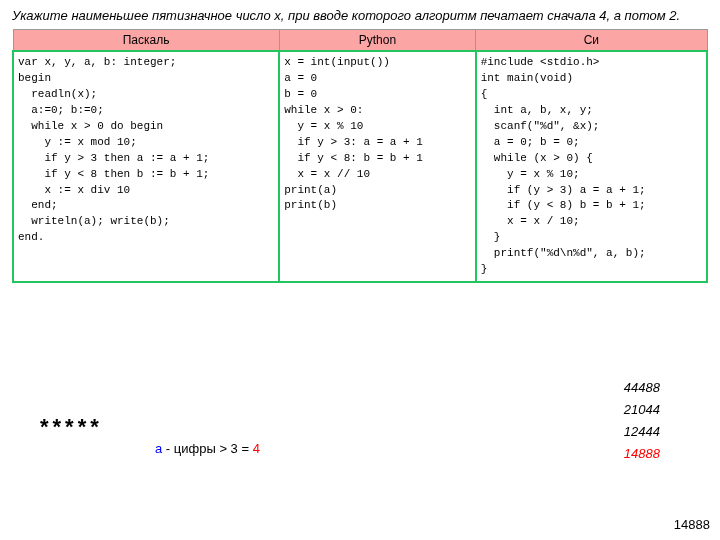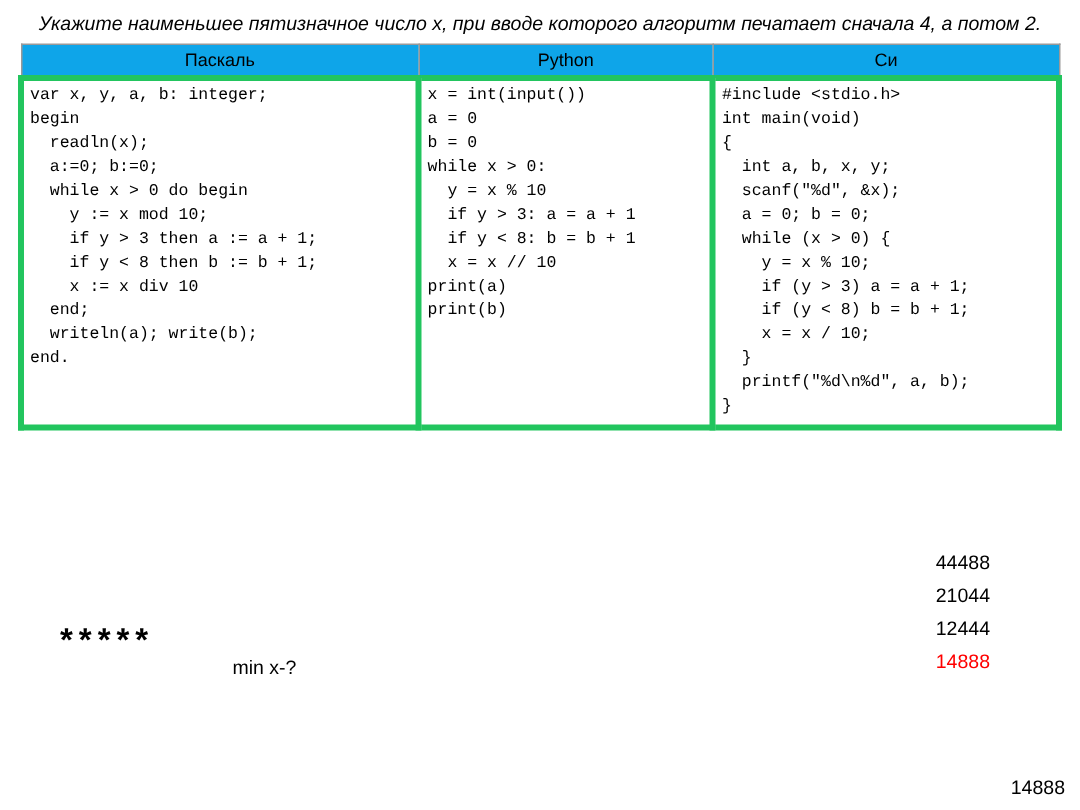--- a/index.html
+++ b/index.html
@@ -11,39 +11,38 @@
       font-size: 13px;
       color: #000;
       overflow: hidden;
       position: relative;
     }
 
     .page-question {
       padding: 8px 12px 6px 12px;
       font-size: 13px;
       font-style: italic;
-      text-align: center;
     }
 
     .code-table {
       width: calc(100% - 24px);
       margin: 0 12px;
       border-collapse: collapse;
       font-size: 11px;
     }
     .code-table th {
       border: 1px solid #999;
       text-align: center;
       padding: 3px 6px;
       font-weight: normal;
       font-size: 12px;
-      background: #0ea5e9;
+      background: #fca5a5;
     }
     .code-table td {
-      border: 4px solid #22c55e;
+      border: 2px solid #22c55e;
       padding: 3px 4px;
       vertical-align: top;
       font-family: 'Courier New', monospace;
       font-size: 11px;
       line-height: 1.45;
       white-space: pre;
     }
 
     .stars-block {
       position: absolute;
@@ -68,24 +67,25 @@
     }
 
     .hint-a { }
     .hint-b { }
 
     .color-red { color: red; }
 
     .numbers-block {
       position: absolute;
       right: 60px;
-      bottom: 88px;
+      bottom: 75px;
       font-size: 13px;
       line-height: 1.7;
       text-align: center;
+      font-style: italic;
     }
 
     .num-red { color: red; }
 
     .answer-block {
       position: absolute;
       right: 10px;
       bottom: 8px;
       font-size: 13px;
     }
@@ -141,21 +141,23 @@
   }
   printf("%d\n%d", a, b);
 }</td>
     </tr>
   </tbody>
 </table>
 
 <div class="stars-block">*****</div>
 
 <div class="hint-block">
-  <div class="hint-min">min x-?</div>
+  <div class="hint-a">
+    <span><span style="color:blue;">a</span><span> - цифры &gt; 3 = </span><span class="color-red">4</span></span>
+  </div>
 </div>
 
 <div class="numbers-block">
   <div>44488</div>
   <div>21044</div>
   <div>12444</div>
   <div class="num-red">14888</div>
 </div>
 
 <div class="answer-block">14888</div>

